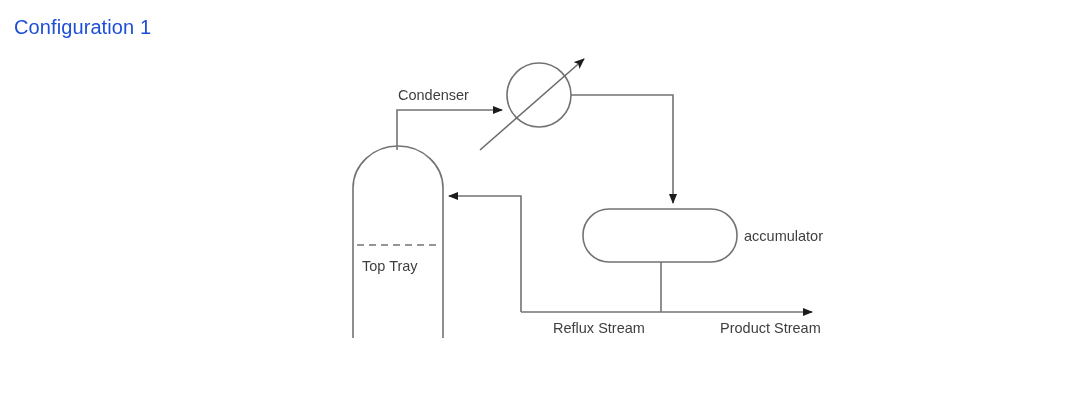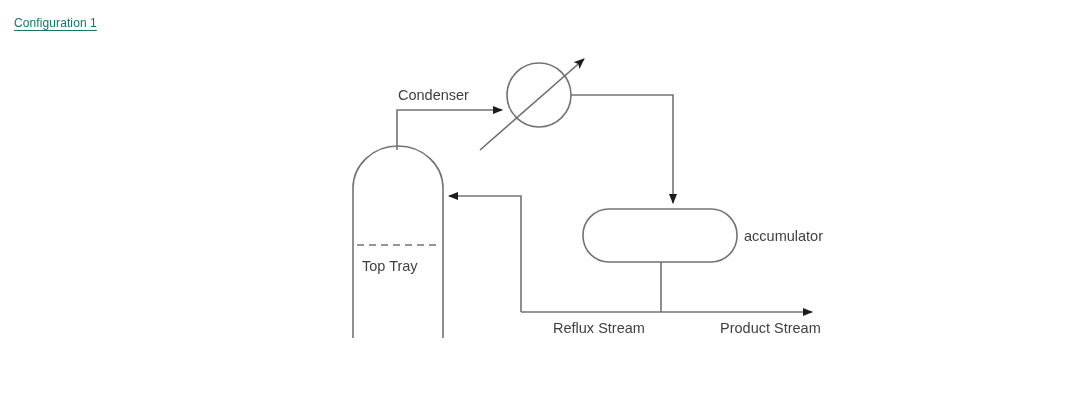--- a/index.html
+++ b/index.html
@@ -17,23 +17,22 @@
   }
   #page-root {
     position: relative;
     width: 1075px;
     height: 400px;
   }
   .page-title {
     position: absolute;
     left: 14px;
     top: 16px;
-    font-size: 12px;
-    color: #0f766e;
-    text-decoration: underline;
+    font-size: 20px;
+    color: #1d4ed8;
     text-underline-offset: 3px;
     letter-spacing: 0.1px;
     white-space: nowrap;
   }
   #flow-diagram {
     position: absolute;
     left: 0;
     top: 0;
     width: 1075px;
     height: 400px;

